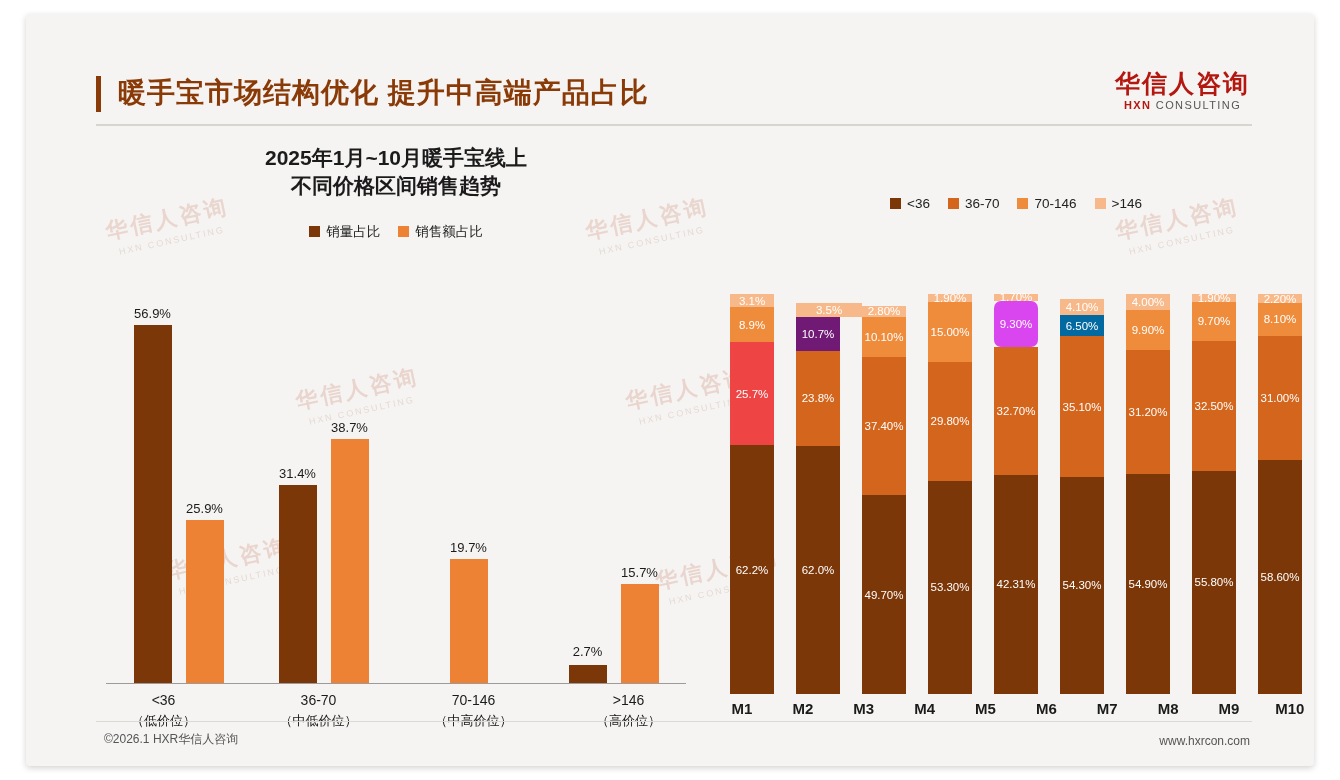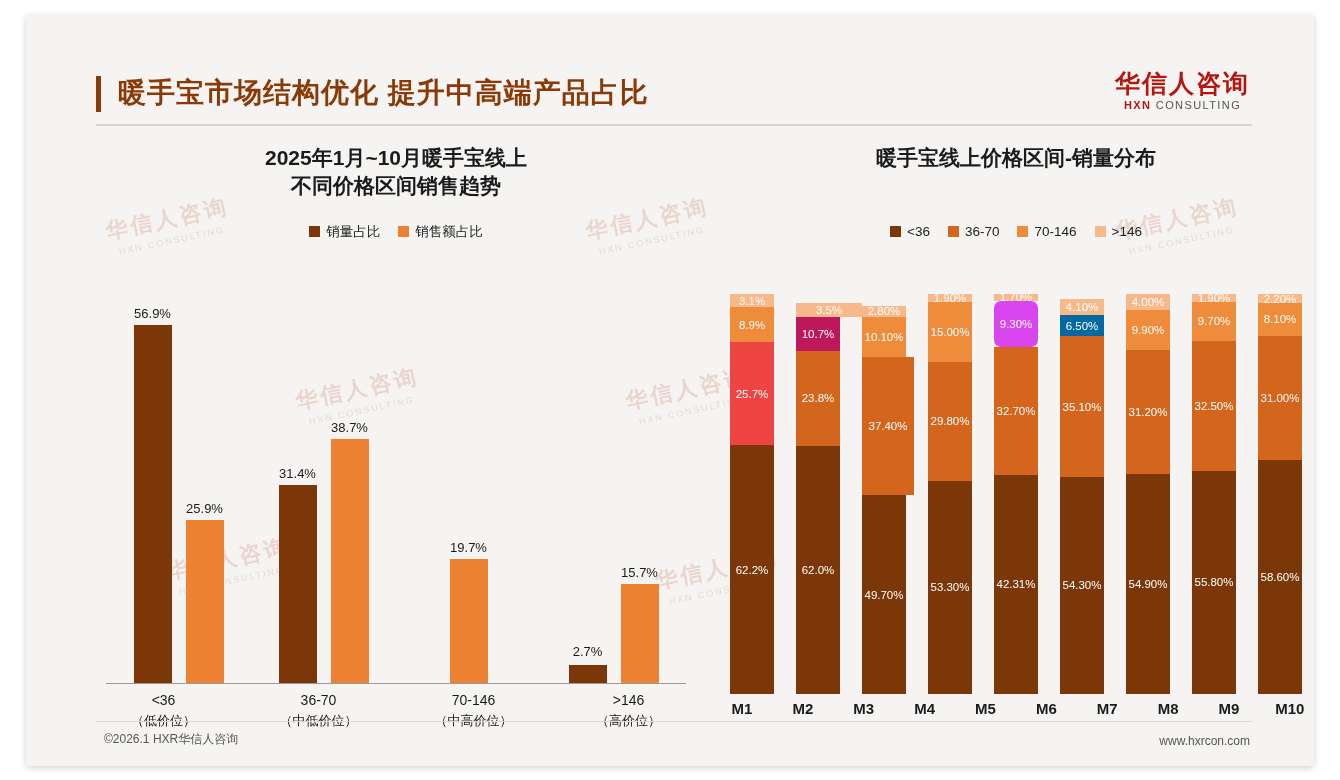--- a/index.html
+++ b/index.html
@@ -375,21 +375,20 @@
           <div class="sub">（中高价位）</div>
         </div>
         <div class="cat">
           <div>&gt;146</div>
           <div class="sub">（高价位）</div>
         </div>
       </div>
     </div>
 
     <div class="panel panel-right">
-      <div class="chart-title">暖手宝线上价格区间-销量分布</div>
 
       <div class="legend" style="margin-top:52px;">
         <div class="legend-item">
           <span class="legend-swatch" style="background:#7b3708"></span>
           <span>&lt;36</span>
         </div>
         <div class="legend-item">
           <span class="legend-swatch" style="background:#d4651c"></span>
           <span>36-70</span>
         </div>
@@ -418,40 +417,40 @@
               </div>
             <div class="seg" style="height:248.8px;background:#7b3708;">
                 <span>62.2%</span>
               </div>
           </div>
 
           <div class="stack">
             <div class="seg light" style="height:14px;background:#f8b98a;padding-left:22px;">
                 <span>3.5%</span>
               </div>
-            <div class="seg" style="height:34px;background:#be185d;">
+            <div class="seg" style="height:34px;background:#701a75;">
                 <span>10.7%</span>
               </div>
             <div class="seg" style="height:95.2px;background:#d4651c;">
                 <span>23.8%</span>
               </div>
             <div class="seg" style="height:248px;background:#7b3708;">
                 <span>62.0%</span>
               </div>
           </div>
 
 
           <div class="stack">
             <div class="seg light" style="height:11.2px;background:#f8b98a;">
                 <span>2.80%</span>
               </div>
             <div class="seg" style="height:40.4px;background:#ef8c3c;">
                 <span>10.10%</span>
               </div>
-            <div class="seg" style="height:138px;background:#d4651c;padding-left:8px;">
+            <div class="seg" style="height:138px;background:#d4651c;">
                 <span>37.40%</span>
               </div>
             <div class="seg" style="height:198.8px;background:#7b3708;">
                 <span>49.70%</span>
               </div>
           </div>
 
           <div class="stack">
             <div class="seg light" style="height:7.6px;background:#f8b98a;">
                 <span>1.90%</span>

